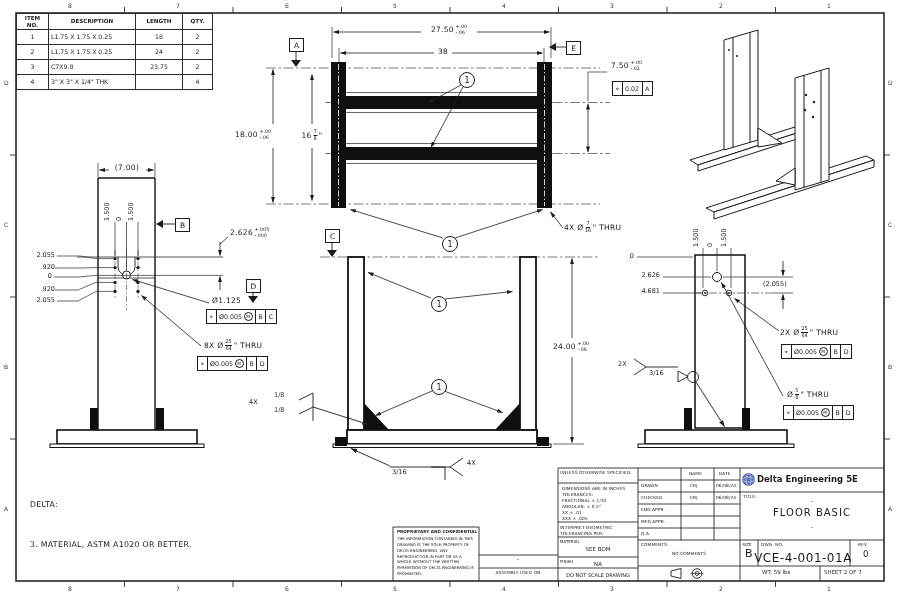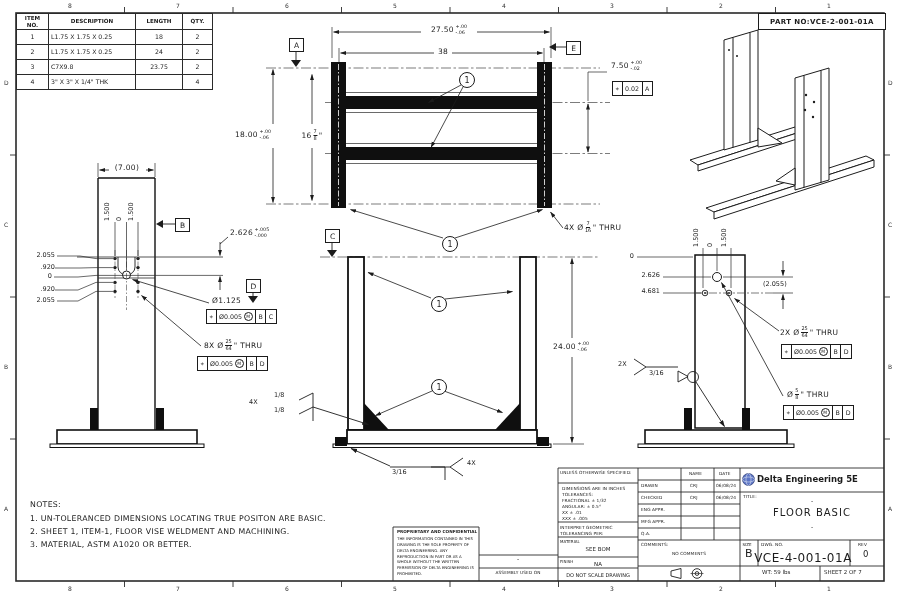--- a/index.html
+++ b/index.html
@@ -386,21 +386,20 @@
   </tr>
   <tr>
     <td>4</td>
     <td class="dl">3" X 3" X 1/4" THK</td>
     <td></td>
     <td>4</td>
   </tr>
 </tbody>
     </table>
 
-<div class="pn">PART NO:VCE-2-001-01A</div>
 
 <div class="t dim cx" style="left:449px;top:24px">
   <span class="main">27.50</span>
   <span class="tol">
         <span>+.00</span>
         <span>-.06</span>
       </span>
 </div>
 <div class="t dim cx" style="left:443px;top:47px">
   <span class="main">38</span>
@@ -548,23 +547,21 @@
   <span class="fc">
         <span>Ø0.005</span>
         <span class="mcirc">M</span>
       </span>
   <span class="fc">B</span>
   <span class="fc">D</span>
 </div>
 <span class="t small" style="left:618px;top:360px">2X</span>
 <span class="t small" style="left:649px;top:369px">3/16</span>
 
-<div class="t notes" style="left:30px;top:500px">NOTES:</div>
-<div class="t notes" style="left:30px;top:514px">1. UN-TOLERANCED DIMENSIONS LOCATING TRUE POSITON ARE BASIC.</div>
-<div class="t notes" style="left:30px;top:527px">2. SHEET 1, ITEM-1, FLOOR VISE WELDMENT AND MACHINING.</div>
+<div class="t notes" style="left:30px;top:500px">DELTA:</div>
 <div class="t notes" style="left:30px;top:540px">3. MATERIAL, ASTM A1020 OR BETTER.</div>
 
 <div class="t" style="left:397px;top:529px;font-size:4.2px;font-weight:700">PROPRIETARY AND CONFIDENTIAL</div>
 <div class="t proptext" style="left:397px;top:536px">THE INFORMATION CONTAINED IN THIS DRAWING IS THE SOLE PROPERTY OF DELTA ENGINEERING. ANY REPRODUCTION IN PART OR AS A WHOLE WITHOUT THE WRITTEN PERMISSION OF DELTA ENGINEERING IS PROHIBITED.</div>
 <span class="t cx" style="left:518px;top:555px;font-size:6px">-</span>
 <span class="t cx tb" style="left:518px;top:570px">ASSEMBLY USED ON</span>
 
 <span class="t tb" style="left:560px;top:470px">UNLESS OTHERWISE SPECIFIED:</span>
 <span class="t tb" style="left:562px;top:486px">DIMENSIONS ARE IN INCHES</span>
 <span class="t tb" style="left:562px;top:492px">TOLERANCES:</span>

